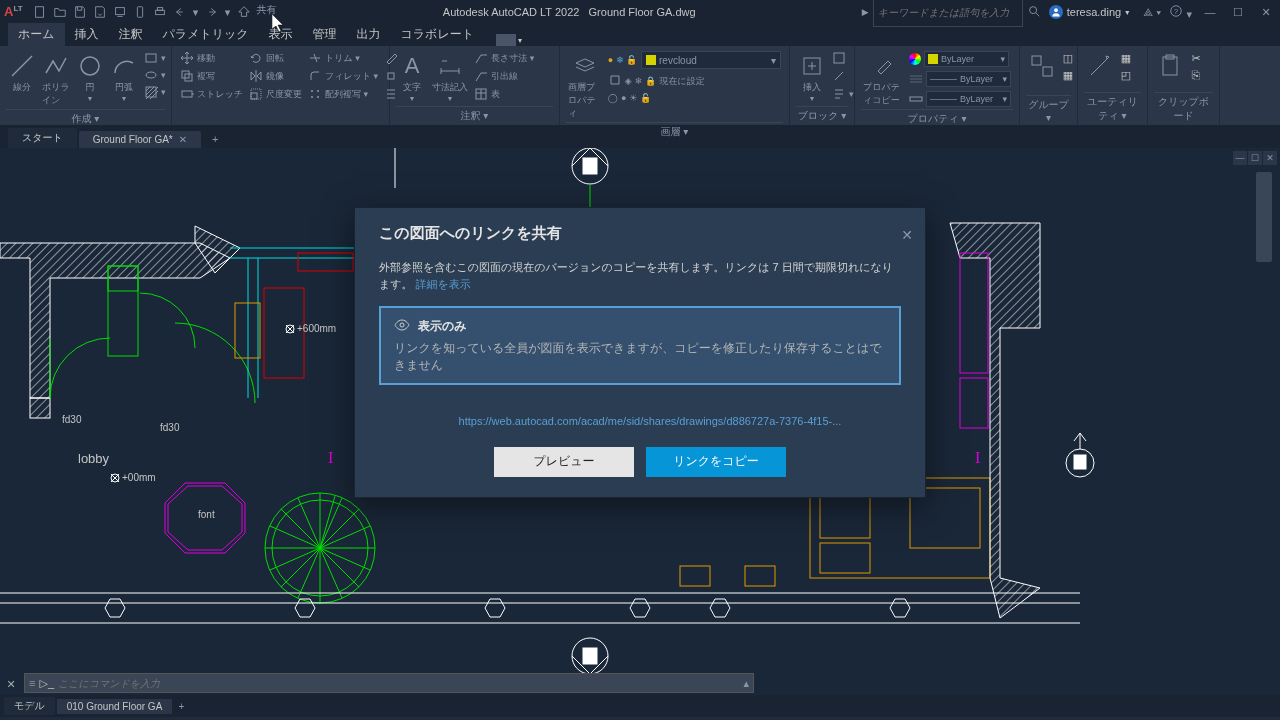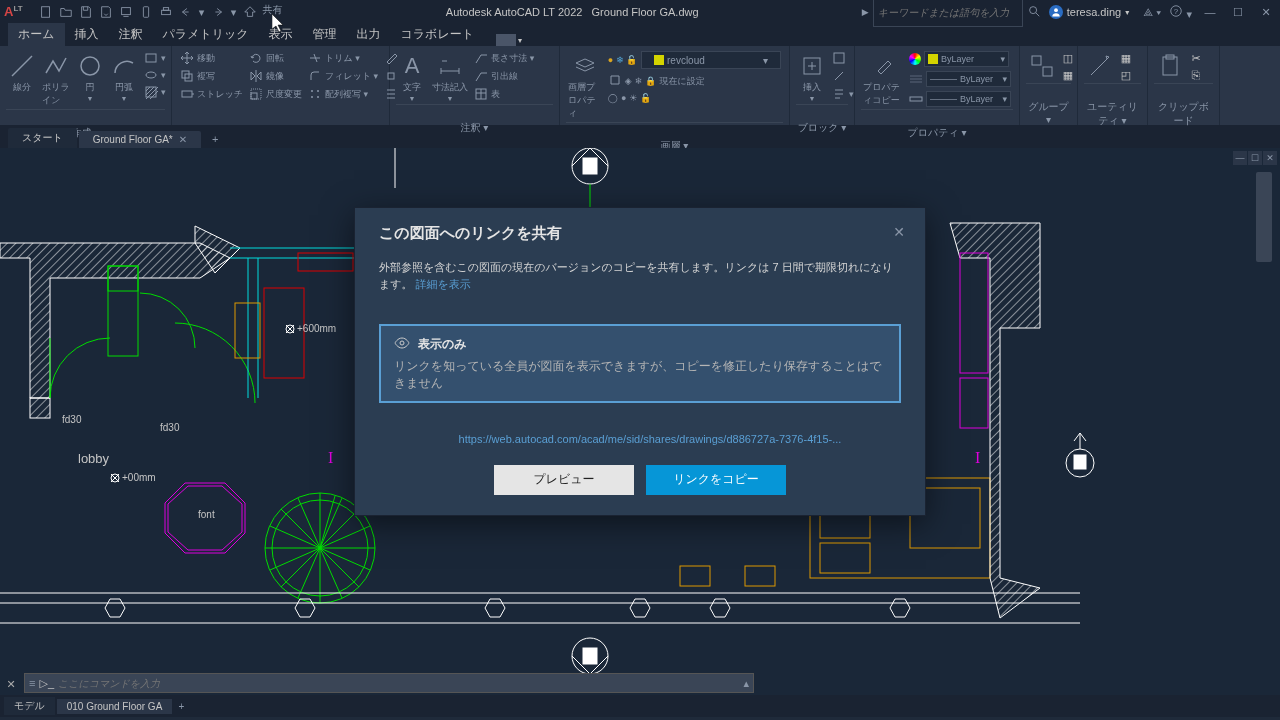--- a/index.html
+++ b/index.html
@@ -1,20 +1,20 @@
 <!DOCTYPE html>
 <html><head>
 <meta charset="utf-8">
 <style>
 * { margin: 0; padding: 0; box-sizing: border-box; font-family: "Segoe UI", "Yu Gothic UI", sans-serif; }
 body { width: 1280px; height: 720px; background: #1f2a3a; color: #c5c5c5; overflow: hidden; font-size: 11px; position: relative; }
 
 
 .title-bar { height: 24px; background: #1a2332; display: flex; align-items: center; padding: 0 4px; }
-.app-icon { color: #d64545; font-weight: bold; font-size: 13px; margin-right: 8px; }
+.app-icon { color: #d64545; font-weight: bold; font-size: 13px; margin-right: 2px; }
 .app-icon sup { font-size: 8px; color: #999; }
 .qat { display: flex; gap: 2px; margin-left: 6px; }
 .qat-btn { width: 18px; height: 18px; display: flex; align-items: center; justify-content: center; color: #8a96a8; cursor: pointer; }
 .qat-btn svg { width: 14px; height: 14px; }
 .share-label { color: #8a96a8; font-size: 10px; margin-left: 2px; }
 .title-center { flex: 1; text-align: center; font-size: 11px; color: #c5c5c5; }
 .search-wrap { display: flex; align-items: center; border: 1px solid #3a4556; background: #1a2332; padding: 10px 4px; width: 150px; height: 30px; }
 .search-wrap input { background: transparent; border: none; color: #c5c5c5; font-size: 10px; width: 100%; outline: none; font-style: italic; }
 .search-icon { color: #8a96a8; margin-left: 4px; }
 .user-wrap { display: flex; align-items: center; gap: 4px; margin: 0 8px; color: #c5c5c5; }
@@ -25,27 +25,27 @@
 
 .menu-tabs { height: 22px; background: #1a2332; display: flex; align-items: end; padding-left: 8px; gap: 0; }
 .menu-tab { padding: 3px 10px; color: #c5c5c5; font-size: 12px; cursor: pointer; }
 .menu-tab.active { background: #2b3648; }
 .menu-ext { margin-left: 12px; display:flex; align-items:center; }
 
 
 .ribbon { height: 80px; background: #2b3648; display: flex; border-bottom: 1px solid #1a2332; }
 .ribbon-panel { border-right: 1px solid #1f2a3a; padding: 2px 6px 0 6px; display: flex; flex-direction: column; justify-content: space-between; }
 .panel-body { flex: 1; display: flex; align-items: flex-start; gap: 2px; padding-top: 2px; }
-.panel-title { text-align: center; font-size: 10px; color: #8a96a8; padding: 16px 0; border-top: 1px solid #3a4556; }
+.panel-title { text-align: center; font-size: 10px; color: #8a96a8; padding: 2px 0; border-top: 1px solid #3a4556; }
 .rib-btn { display: flex; flex-direction: column; align-items: center; gap: 1px; padding: 2px; color: #8a96a8; cursor: pointer; font-size: 9px; }
 .rib-ico-lg { width: 28px; height: 28px; display:flex; align-items:center; justify-content:center; }
 .rib-ico-sm { width: 16px; height: 16px; display:flex; align-items:center; justify-content:center; }
 .rib-col { display: flex; flex-direction: column; gap: 1px; }
 .rib-row { display: flex; align-items: center; gap: 3px; font-size: 9px; color: #8a96a8; padding: 1px 2px; white-space: nowrap; }
-.layer-combo { width: 140px; height: 18px; border: 1px solid #3a4556; background: #1f2a3a; display:flex; align-items:center; padding: 0 12px; gap:3px; font-size:10px; }
+.layer-combo { width: 140px; height: 18px; border: 1px solid #3a4556; background: #1f2a3a; display:flex; align-items:center; padding: 0 4px; gap:3px; font-size:10px; }
 .layer-sw { width:10px; height:10px; background:#d4d400; }
 .prop-combo { width: 85px; height: 16px; border:1px solid #3a4556; background:#1f2a3a; font-size:9px; display:flex; align-items:center; padding:0 3px; gap:3px; }
 .color-sw { width:12px; height:12px; border-radius:50%; background: conic-gradient(red,yellow,lime,cyan,blue,magenta,red); }
 
 
 .file-tabs { height: 22px; background: #1a2332; display: flex; align-items: end; padding-left: 8px; gap: 2px; }
 .file-tab { padding: 3px 14px; background: #2b3648; color: #c5c5c5; font-size: 10px; cursor: pointer; display:flex; align-items:center; gap:6px; border-radius: 2px 2px 0 0; }
 .file-tab.start { background: #1f2a3a; }
 .file-close { color: #8a96a8; font-size: 10px; }
 .file-add { width: 18px; height: 18px; color:#8a96a8; display:flex; align-items:center; justify-content:center; margin-left:3px; }
@@ -65,27 +65,27 @@
 .cmd-chevron { color:#8a96a8; display:flex;}
 .cmd-input { flex:1; background:transparent; border:none; color:#8a96a8; font-size:10px; font-style:italic; outline:none; }
 
 
 .status-bar { height: 22px; background: #1a2332; display:flex; align-items:center; padding: 0 4px; gap:2px; font-size:10px; color:#c5c5c5; }
 .status-tab { padding: 2px 10px; background:#2b3648; cursor:pointer; }
 .status-add { width:14px; color:#8a96a8; text-align:center; }
 
 
 .modal { position: absolute; top: 207px; left: 354px; width: 572px; background: #2b3d52; border: 1px solid #1a2332; box-shadow: 0 8px 30px rgba(0,0,0,0.5); z-index: 100; }
-.modal-head { padding: 16px 20px 8px 24px; display:flex; justify-content:space-between; }
+.modal-head { padding: 16px 12px 8px 24px; display:flex; justify-content:space-between;align-items:flex-end; }
 .modal-title { font-size: 15px; font-weight: bold; color: #e5e5e5; }
 .modal-close { color: #8a96a8; cursor:pointer; font-size: 14px; }
 .modal-body { padding: 8px 24px 20px 24px; }
 .modal-desc { font-size: 11px; color: #d5d5d5; line-height: 1.5; }
 .modal-link { color: #5a9fd4; cursor:pointer; }
-.opt-row { display:flex; gap: 18px; margin-top: 32px; }
+.opt-row { display:flex; gap: 18px; margin-top: 14px; }
 .opt-card { flex:1; border: 1px solid #4a5a6e; padding: 10px 14px; cursor:pointer; }
 .opt-card.selected { background: #34506e; border: 2px solid #5a9fd4; padding: 9px 13px; }
 .opt-head { display:flex; align-items:center; gap:8px; font-size:12px; font-weight:bold; color:#e5e5e5; margin-bottom:4px;}
 .opt-desc { font-size: 12px; color: #b5b5b5; line-height:1.4; }
 .share-link { text-align:center; margin-top: 30px; font-size: 11px; }
 .share-link a { color:#5a9fd4;padding-left:20px; }
 .btn-row { display:flex; justify-content:center; gap:12px; margin-top:20px; }
 .btn { width: 140px; height: 30px; display:flex; align-items:center; justify-content:center; font-size:12px; cursor:pointer; }
 .btn-secondary { background:#e5e5e5; color:#222; }
 .btn-primary { background:#0696d7; color:#fff; }

